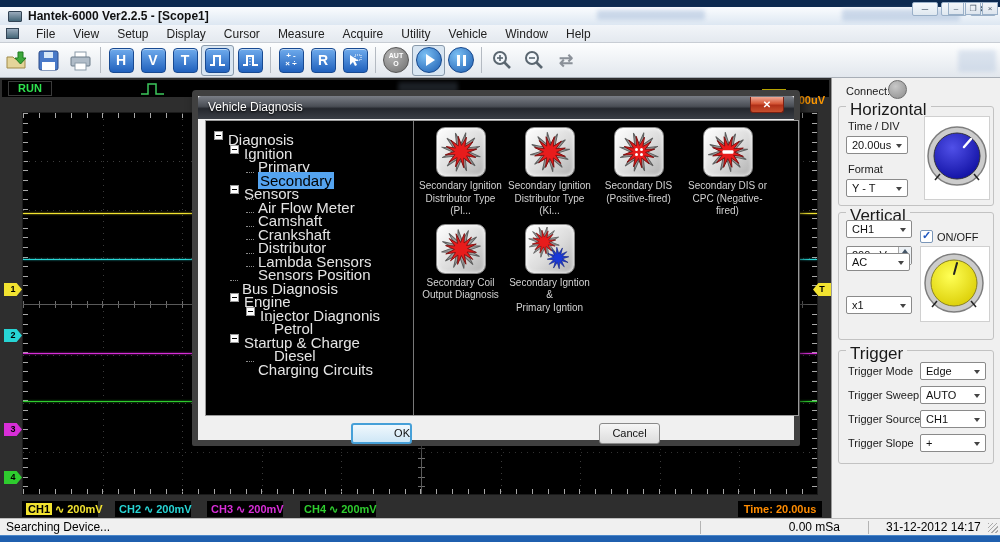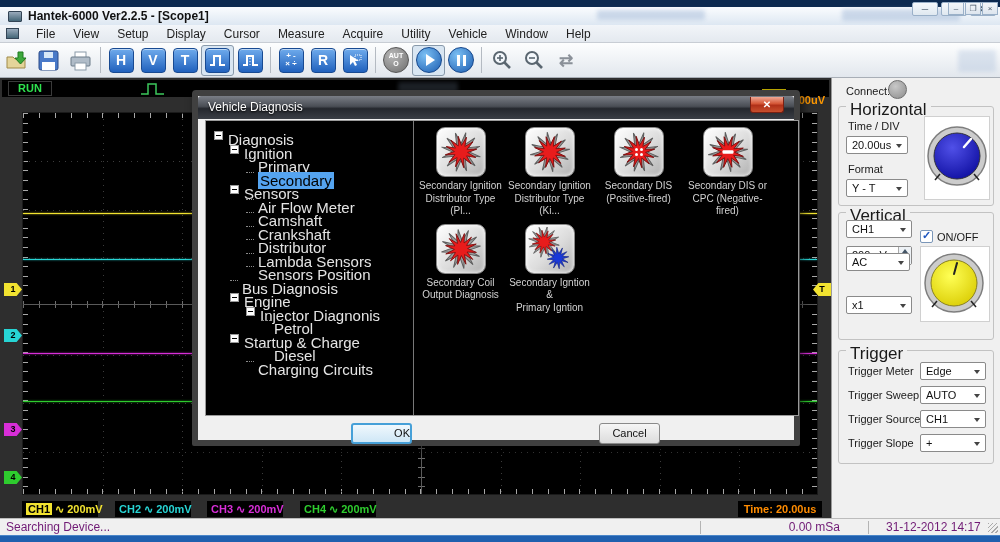--- a/index.html
+++ b/index.html
@@ -116,21 +116,21 @@
   .spin-btns span:first-child::after { content:""; position:absolute; left:3px; top:2px;
     border-left:3px solid transparent; border-right:3px solid transparent; border-bottom:4px solid #456; }
   .spin-btns span:last-child::after { content:""; position:absolute; left:3px; top:2px;
     border-left:3px solid transparent; border-right:3px solid transparent; border-top:4px solid #456; }
   .knob-panel { position:absolute; background:#fff; border:1px solid #d0d0d0; }
   .checkbox { position:absolute; width:13px; height:13px; background:#fff; border:1px solid #7a96b8; border-radius:2px; }
   .checkbox::before { content:"✓"; position:absolute; left:1px; top:-2px; font-size:11px; font-weight:bold; color:#2058c0; }
 
   
   #statusbar { position:absolute; left:0; top:518px; width:1000px; height:17px; background:#f0f0f0; border-top:1px solid #bcbcbc; }
-  #statusbar .stext { position:absolute; top:1px; font-size:12px; color:#701a75; }
+  #statusbar .stext { position:absolute; top:1px; font-size:12px; color:#000000; }
   .ssep { position:absolute; top:2px; width:1px; height:13px; background:#b4b4b4; }
   #grip { position:absolute; right:2px; top:4px; width:10px; height:10px;
     background:repeating-linear-gradient(135deg,#aaa 0 1px,transparent 1px 3px); }
   #bottom-strip { position:absolute; left:0; top:535px; width:1000px; height:7px; background:#1f5fae; border-top:1px solid #4a86c8; }
 
   
   #dialog { position:absolute; left:192px; top:90px; width:608px; height:356px; background:#f0f0f0;
     border:6px solid #404040; border-radius:4px 4px 2px 2px; box-shadow:3px 4px 10px rgba(0,0,0,.55); z-index:10; }
   #dlg-title { position:absolute; left:0; top:0; width:100%; height:23px; border-radius:3px 3px 0 0;
     background:linear-gradient(#7a7e86 0%,#4a4e55 45%,#25282e 55%,#3a3e45 100%); }
@@ -436,21 +436,21 @@
       <circle cx="31" cy="31" r="29" fill="#cccccc" stroke="#7e7e7e" stroke-width="1.5"></circle>
       <circle cx="31" cy="31" r="23" fill="url(#gy)" stroke="#888020"></circle>
       <line x1="34" y1="11" x2="31" y2="22" stroke="#222" stroke-width="2" stroke-linecap="round"></line>
       <line x1="9" y1="55" x2="14" y2="49" stroke="#222" stroke-width="1.5"></line>
       <line x1="53" y1="55" x2="48" y2="49" stroke="#222" stroke-width="1.5"></line>
     </svg>
 
     <div class="groupbox" style="left:6px;top:272px;width:156px;height:114px">
       <div class="gb-title">Trigger</div>
     </div>
-    <div class="rp-label" style="left:16px;top:287px">Trigger Meter</div>
+    <div class="rp-label" style="left:16px;top:287px">Trigger Mode</div>
     <div class="combo" style="left:88px;top:284px;width:66px">Edge</div>
     <div class="rp-label" style="left:16px;top:311px">Trigger Sweep</div>
     <div class="combo" style="left:88px;top:308px;width:66px">AUTO</div>
     <div class="rp-label" style="left:16px;top:335px">Trigger Source</div>
     <div class="combo" style="left:88px;top:332px;width:66px">CH1</div>
     <div class="rp-label" style="left:16px;top:359px">Trigger Slope</div>
     <div class="combo" style="left:88px;top:356px;width:66px">+</div>
   </div>
 
   <div id="statusbar">

